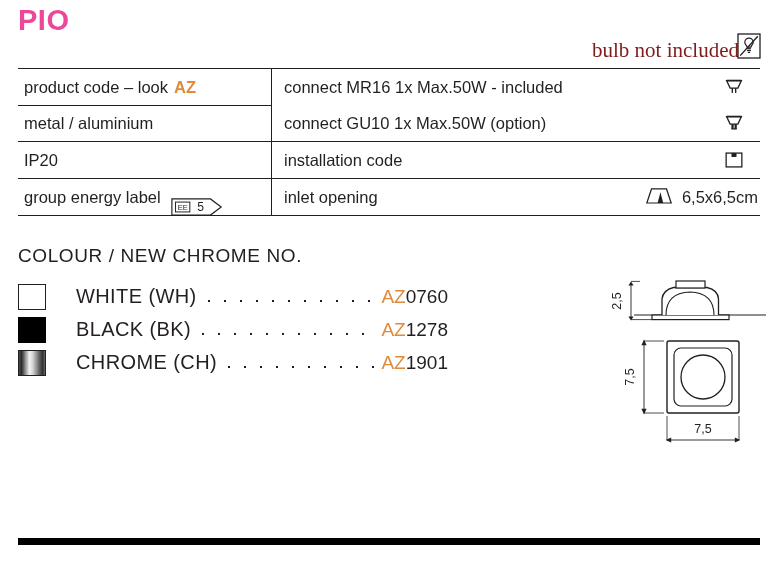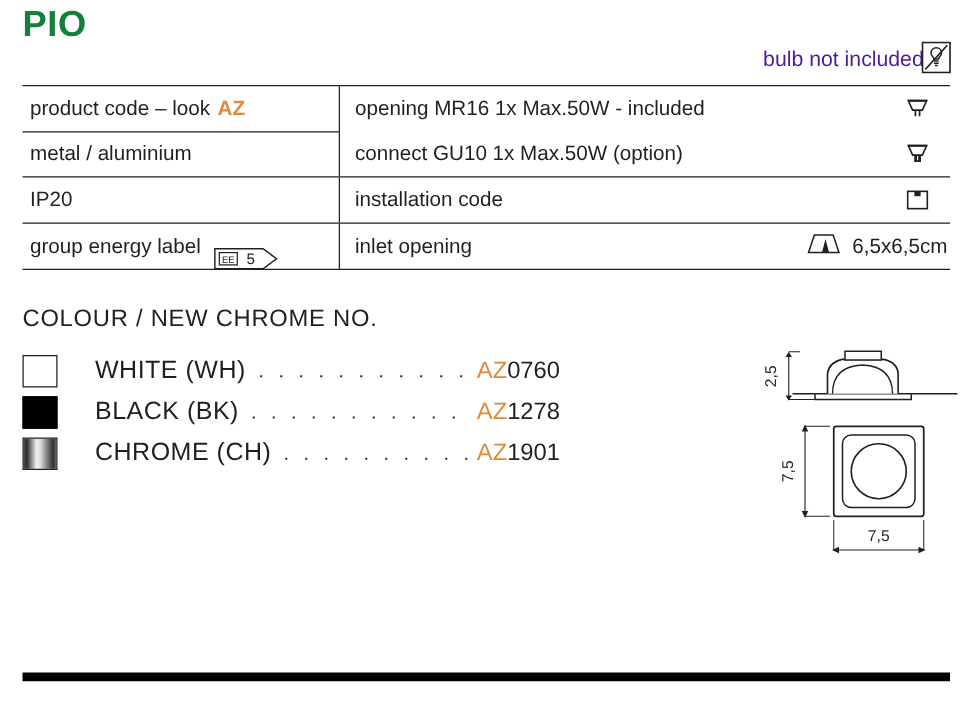--- a/index.html
+++ b/index.html
@@ -17,31 +17,32 @@
   }
 
   
   .page-title {
     position: absolute;
     left: 18px;
     top: 4px;
     font-size: 29px;
     font-weight: bold;
     letter-spacing: 0.5px;
-    color: #15803d;
+    color: #ec4899;
   }
 
   
   .notice {
     position: absolute;
     right: 38px;
     top: 38px;
-    font-size: 17px;
-    color: #4c1d95;
+    font-size: 21px;
+    color: #7f1d1d;
     white-space: nowrap;
+    font-family: Liberation Serif, serif;
   }
   .notice-icon {
     position: absolute;
     right: 16px;
     top: 33px;
     width: 24px;
     height: 26px;
   }
 
   
@@ -199,21 +200,21 @@
 </div>
 
 <div class="spec-table">
 
   <div class="spec-row">
     <div class="cell-left">
       <span>product code – look</span>
       <span class="az-accent" style="color: rgb(224, 138, 60);">AZ</span>
     </div>
     <div class="cell-right">
-      <span class="rtext">opening MR16 1x Max.50W - included</span>
+      <span class="rtext">connect MR16 1x Max.50W - included</span>
       <span class="cell-icon">
         <svg viewBox="0 0 26 26" width="24" height="24">
           <path d="M5 6 H21 L17.2 14.2 H8.8 Z" fill="none" stroke="#231f20" stroke-width="1.4"></path>
           <line x1="5" y1="6" x2="21" y2="6" stroke="#231f20" stroke-width="1.8"></line>
           <line x1="11.2" y1="14.2" x2="11.2" y2="19.4" stroke="#231f20" stroke-width="1.5"></line>
           <line x1="14.8" y1="14.2" x2="14.8" y2="19.4" stroke="#231f20" stroke-width="1.5"></line>
         </svg>
       </span>
     </div>
   </div>

